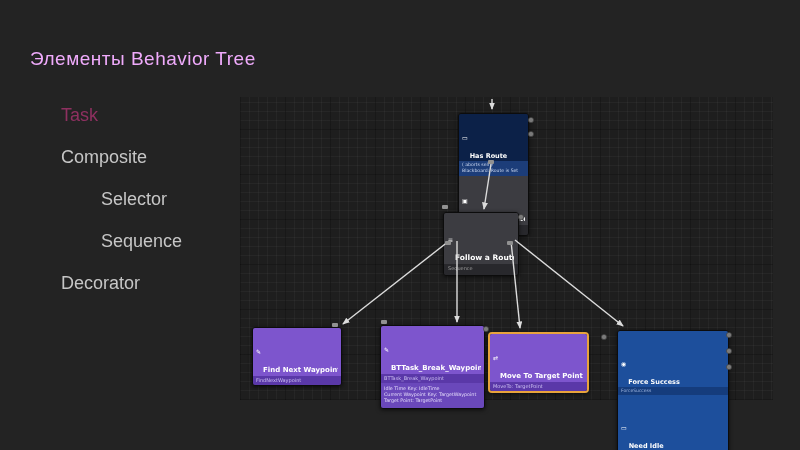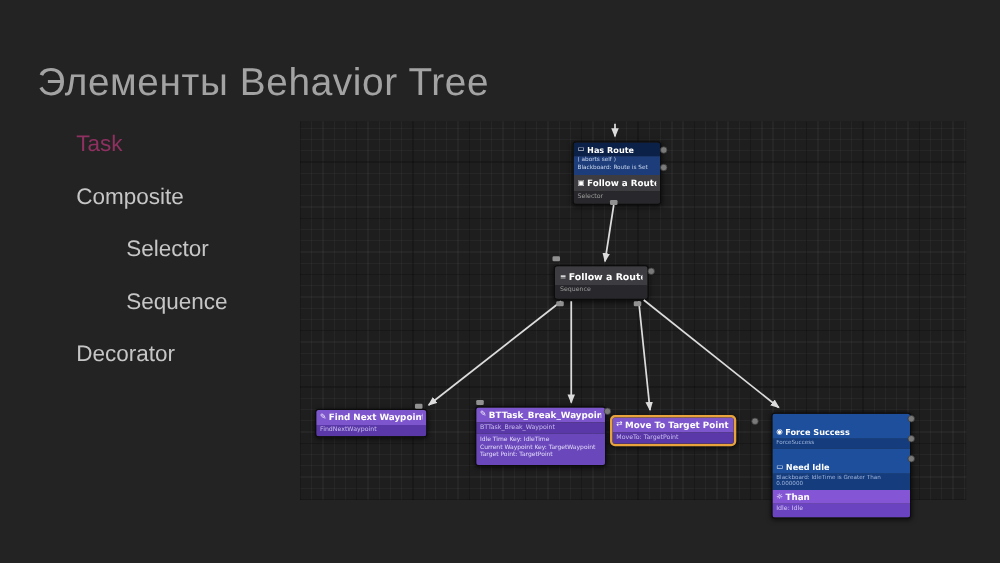--- a/index.html
+++ b/index.html
@@ -1,18 +1,18 @@
 <!DOCTYPE html>
 <html><head>
 <meta charset="utf-8">
 <style>
   html,body{margin:0;padding:0;background:#232323;}
   .slide{position:relative;width:800px;height:450px;background:#232323;overflow:hidden;
          font-family:"Liberation Sans",sans-serif;}
-  .title{position:absolute;left:30px;top:48px;font-size:31px;font-weight:400;color:#a3a3a3;
+  .title{position:absolute;left:30px;top:48px;font-size:19px;font-weight:400;color:#f0abfc;
          letter-spacing:.5px;margin:0;}
   .outline{position:absolute;left:61px;top:103px;list-style:none;margin:0;padding:0;
            font-size:18px;color:#c6c6c6;}
   .outline li{height:42px;line-height:24px;}
   .outline li.lvl1{padding-left:40px;}
   .outline li.hl{color:#8e3060;}
 
   
   .graph{position:absolute;left:240px;top:97px;width:533px;height:303px;background:#1e1e1e;
     background-image:
@@ -20,21 +20,21 @@
       repeating-linear-gradient(90deg, rgba(0,0,0,.38) 0 1px, transparent 1px 45px),
       repeating-linear-gradient(0deg, rgba(255,255,255,.035) 0 1px, transparent 1px 9px),
       repeating-linear-gradient(90deg, rgba(255,255,255,.035) 0 1px, transparent 1px 9px);}
   .wires{position:absolute;left:0;top:0;z-index:5;pointer-events:none;}
 
   .node{position:absolute;z-index:2;border-radius:3px;overflow:hidden;color:#fff;
         font-family:"DejaVu Sans",sans-serif;box-shadow:0 1px 4px rgba(0,0,0,.65);
         border:1px solid #0c0c0c;}
   .row{display:flex;align-items:center;gap:2px;white-space:nowrap;}
   .ic{font-size:6px;line-height:6px;flex:0 0 auto;}
-  .ttl{font-weight:bold;overflow:hidden;}
+  .ttl{font-weight:bold;overflow:hidden;margin-top:36px;}
 
   
   .n-root{left:218px;top:16px;width:69px;}
   .dec-h{background:#0c2148;padding:2px 3px 1px;font-size:6.5px;}
   .dec-b{background:#1c3d79;color:#c9d6ef;font-size:4.6px;line-height:1.3;padding:1px 3px 2px;}
   .cmp-h{background:#3c3c41;padding:3px 3px 2px;font-size:7px;}
   .cmp-s{background:#28282c;color:#9b9b9b;font-size:5px;padding:1px 3px 3px;}
 
   
   .n-seq{left:203px;top:115px;width:74px;}

